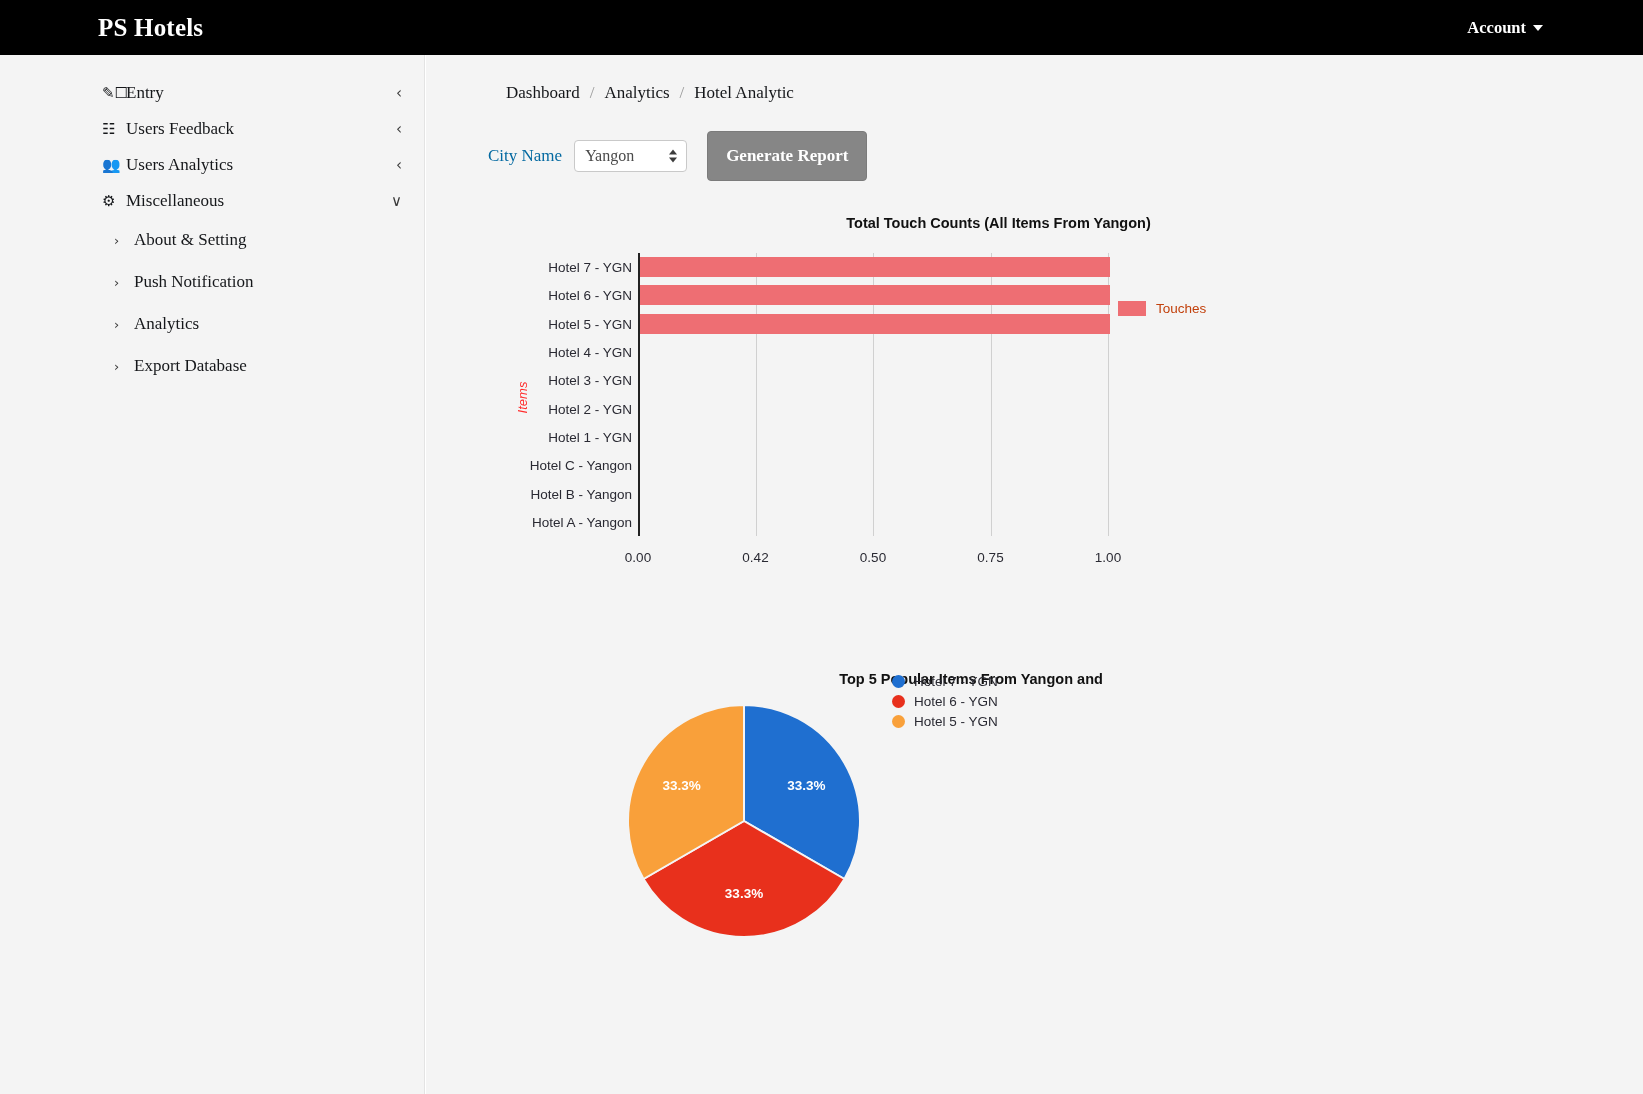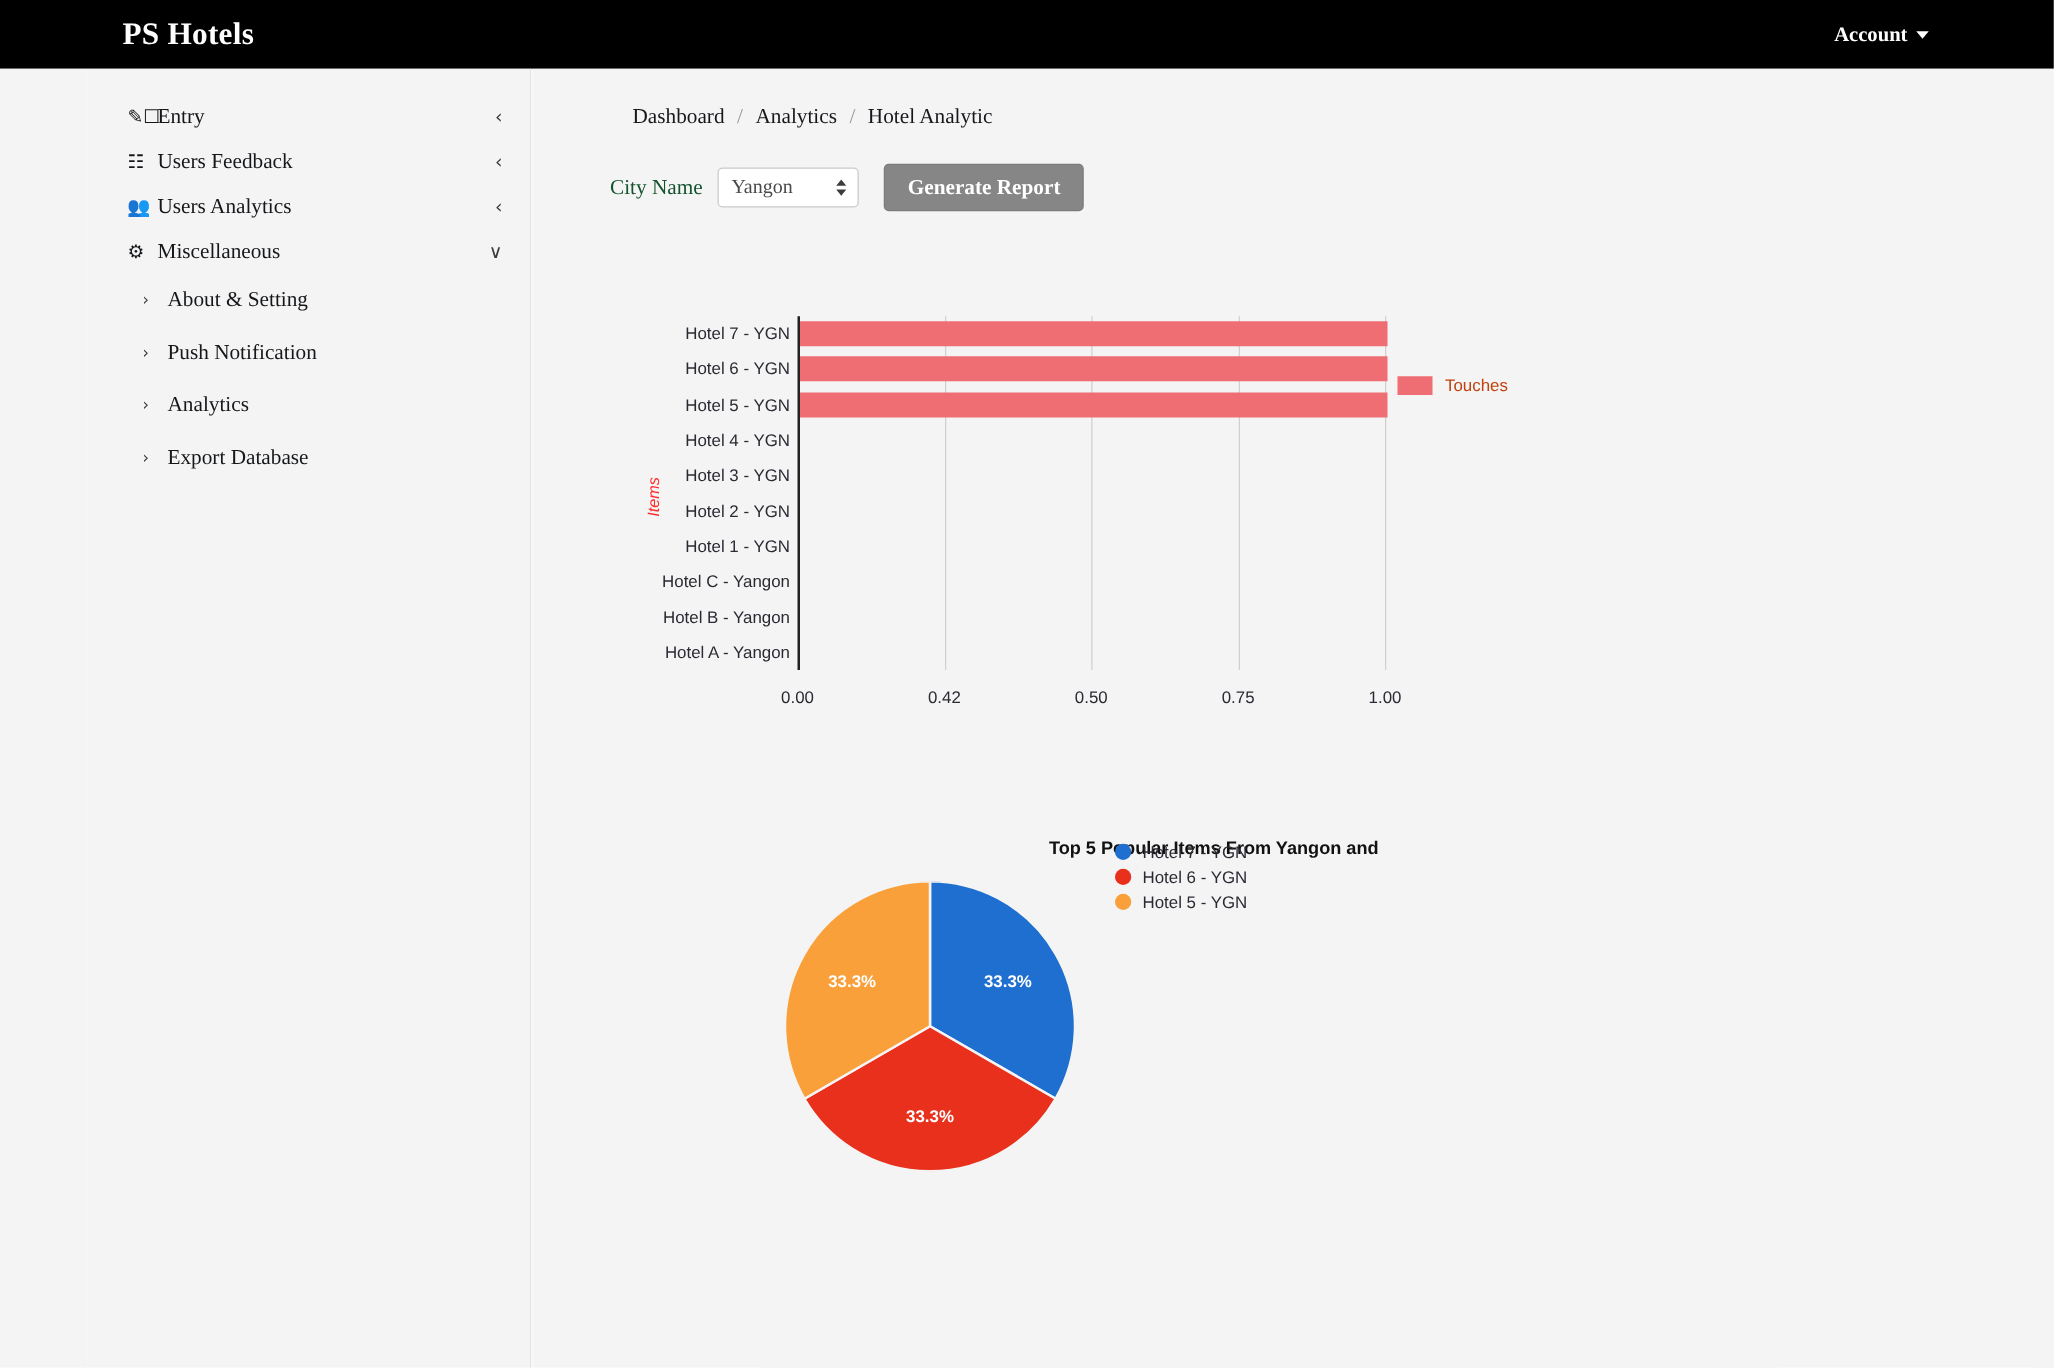--- a/index.html
+++ b/index.html
@@ -102,21 +102,21 @@
     display: flex; align-items: center; gap: 10px;
   }
   .breadcrumb .crumb { cursor: pointer; white-space: nowrap; }
   .breadcrumb .sep { color: #9a9a9a; }
 
   .form-row {
     position: absolute; top: 76px; left: 36px;
     display: flex; align-items: center;
   }
   .form-label {
-    font-size: 17px; color: #14532d;
+    font-size: 17px; color: #0369a1;
     margin-right: 12px;
   }
   .select-box {
     position: relative;
     width: 113px; height: 32px;
     background: #ffffff;
     border: 1px solid #c9c9c9;
     border-radius: 4px;
     display: flex; align-items: center;
     padding-left: 10px;
@@ -134,21 +134,21 @@
   .select-arrows i {
     display: block; width: 0; height: 0;
     border-left: 4px solid transparent;
     border-right: 4px solid transparent;
   }
   .select-arrows i.up { border-bottom: 5px solid #3c3c3c; }
   .select-arrows i.dn { border-top: 5px solid #3c3c3c; }
 
   .btn-generate {
     margin-left: 20px;
-    height: 38px;
+    height: 50px;
     padding: 0 18px;
     background: #868686;
     color: #ffffff;
     border: 1px solid #7b7b7b;
     border-radius: 4px;
     font-size: 17px;
     font-weight: bold;
     font-family: "Liberation Serif", "DejaVu Serif", serif;
     cursor: pointer;
     display: flex; align-items: center; justify-content: center;
@@ -373,20 +373,21 @@
       <span>Yangon</span>
       <span class="select-arrows">
         <i class="up"></i>
             <i class="dn"></i>
       </span>
     </div>
     <button class="btn-generate">Generate Report</button>
   </div>
 
   <div class="chart-bar-wrap">
+    <div class="chart-title bar-title">Total Touch Counts (All Items From Yangon)</div>
 
     <div class="axis-title-items">Items</div>
 
     <div class="ylab-col" id="bar-ylabels">
           <div class="ylab" style="top: 14.15px;">Hotel 7 - YGN</div>
           <div class="ylab" style="top: 42.45px;">Hotel 6 - YGN</div>
           <div class="ylab" style="top: 70.75px;">Hotel 5 - YGN</div>
           <div class="ylab" style="top: 99.05px;">Hotel 4 - YGN</div>
           <div class="ylab" style="top: 127.35px;">Hotel 3 - YGN</div>
           <div class="ylab" style="top: 155.65px;">Hotel 2 - YGN</div>

